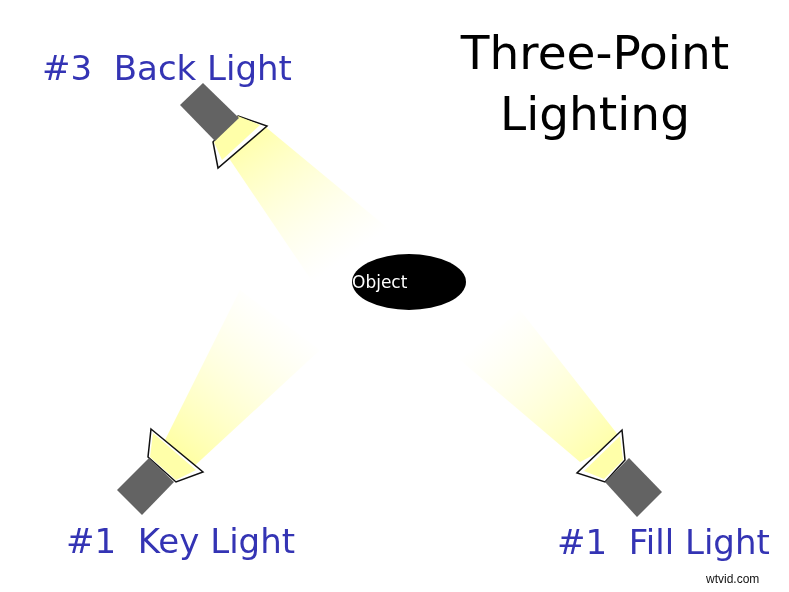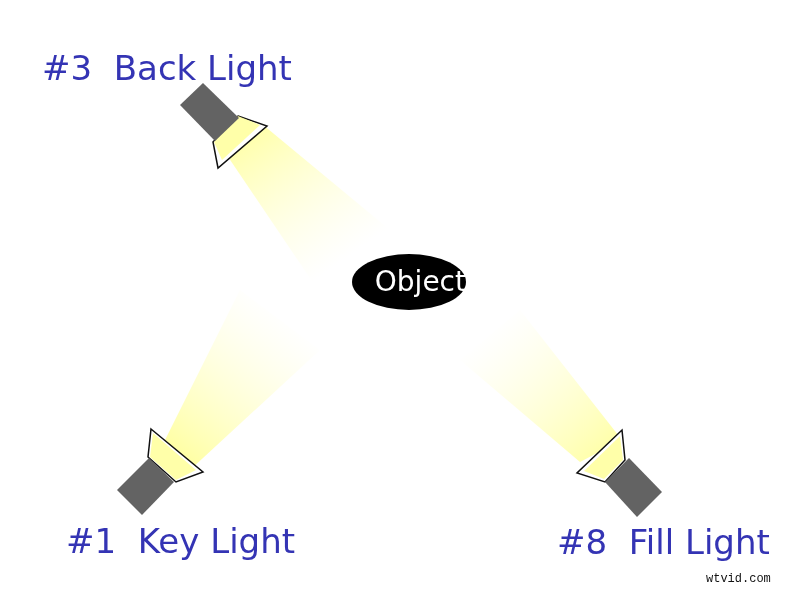--- a/index.html
+++ b/index.html
@@ -1,22 +1,22 @@
 <!DOCTYPE html>
 <html><head>
   <meta charset="utf-8">
   <style>
     html, body { margin: 0; padding: 0; background: #ffffff; }
     body { width: 789px; height: 592px; position: relative; overflow: hidden; font-family: "DejaVu Sans", sans-serif; }
     svg.diagram { position: absolute; left: 0; top: 0; }
     .label { position: absolute; color: #3434b4; font-size: 34px; white-space: pre; font-family: "DejaVu Sans", sans-serif; }
     .title { position: absolute; left: 420px; top: 22px; width: 350px; text-align: center; color: #000; font-size: 47px; line-height: 61px; font-family: "DejaVu Sans", sans-serif; }
     .title div { white-space: nowrap; }
-    .object-text { position: absolute; left: 352px; top: 266px; width: 114px; text-align: right; color: #fff; font-size: 28px; line-height: 32px; font-family: "DejaVu Sans", sans-serif; }
-    .watermark { position: absolute; left: 706px; top: 572px; font-size: 12px; color: #111; font-family: Liberation Mono, monospace; }
+    .object-text { position: absolute; left: 352px; top: 266px; width: 114px; text-align: left; color: #fff; font-size: 17px; line-height: 32px; font-family: "DejaVu Sans", sans-serif; }
+    .watermark { position: absolute; left: 706px; top: 572px; font-size: 12px; color: #111; font-family: Liberation Sans, sans-serif; }
   </style>
 </head>
 <body>
 
 <svg class="diagram" width="789" height="592" viewBox="0 0 789 592">
   <defs>
     <linearGradient id="beamBack" x1="230" y1="130" x2="330" y2="270" gradientUnits="userSpaceOnUse">
       <stop offset="0" stop-color="#ffff99" stop-opacity="0.95"></stop>
       <stop offset="1" stop-color="#ffffcc" stop-opacity="0"></stop>
     </linearGradient>
@@ -48,21 +48,23 @@
     <polygon points="580,462 622,440 520,310 460,360" fill="url(#beamFill)"></polygon>
     <polygon points="622,430 625,460 605,482 577,473" fill="#ffffff" stroke="#111" stroke-width="1.5"></polygon>
     <polygon points="620,436 623,460 604,479 584,471" fill="#ffffa0" opacity="0.9"></polygon>
     <polygon points="605,482 629,458 662,492 637,517" fill="#636363"></polygon>
   </g>
 
   <ellipse cx="409" cy="282" rx="57" ry="28" fill="#000000"></ellipse>
 </svg>
 
 <div class="title">
+  <div>Three-Point</div>
+  <div>Lighting</div>
 </div>
 
 <div class="object-text">Object</div>
 
 <div class="label" style="left:42px; top:48px;">#3  Back Light</div>
 <div class="label" style="left:66px; top:521px;">#1  Key Light</div>
-<div class="label" style="left:557px; top:522px;">#8  Fill Light</div>
+<div class="label" style="left:557px; top:522px;">#1  Fill Light</div>
 
 <div class="watermark">wtvid.com</div>
 
 </body></html>

